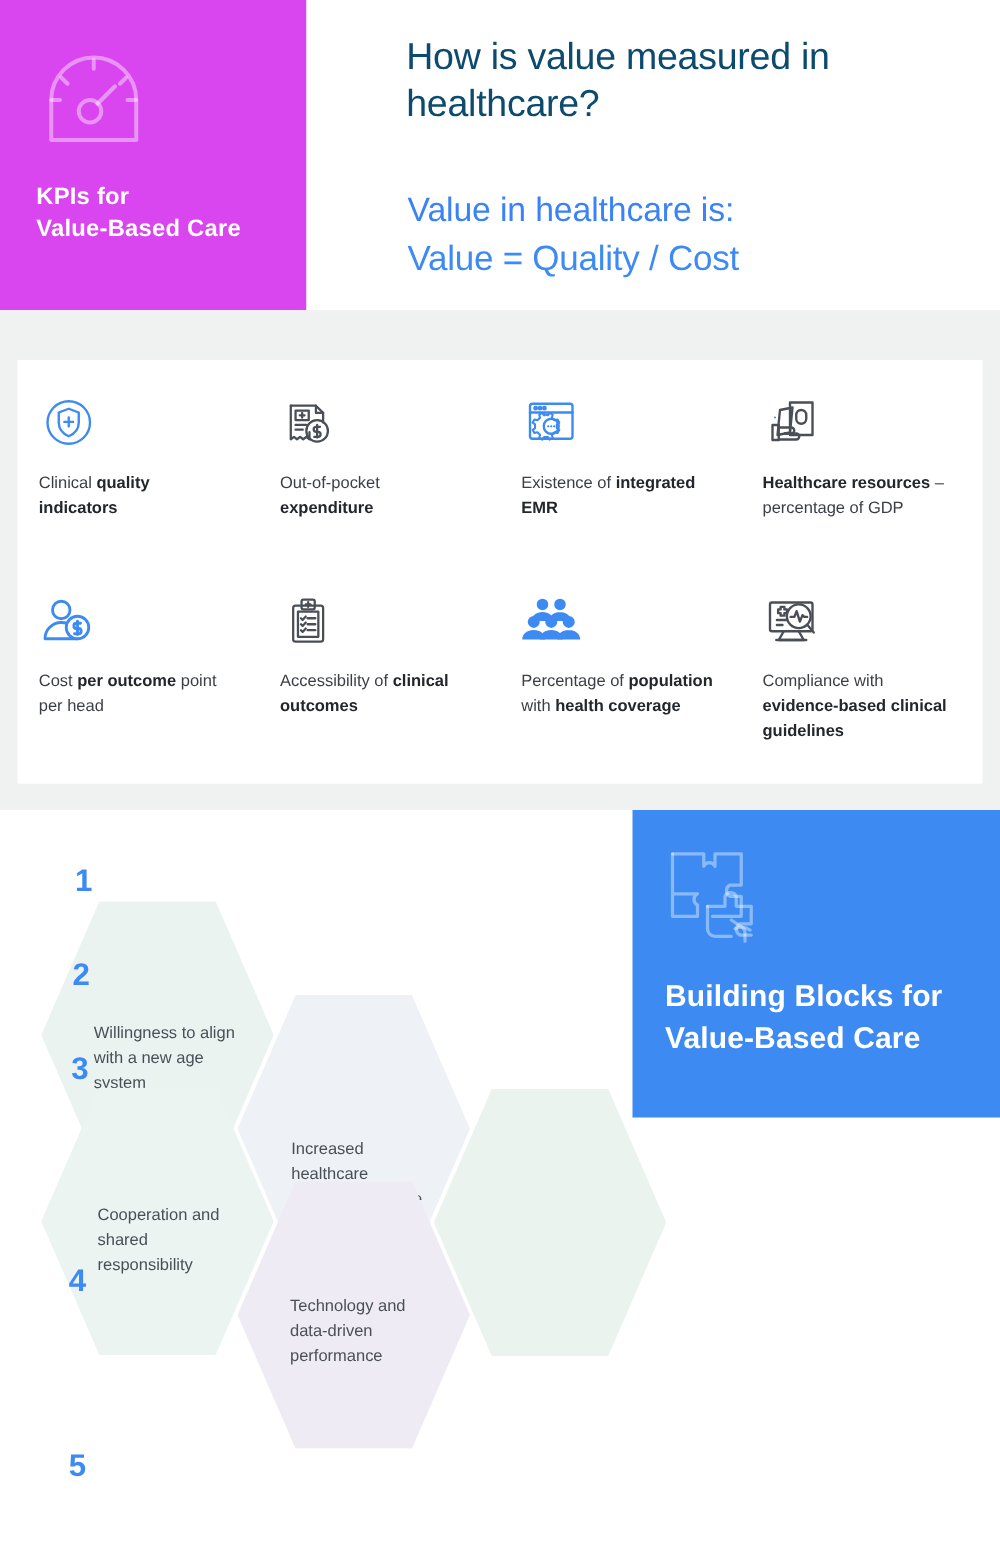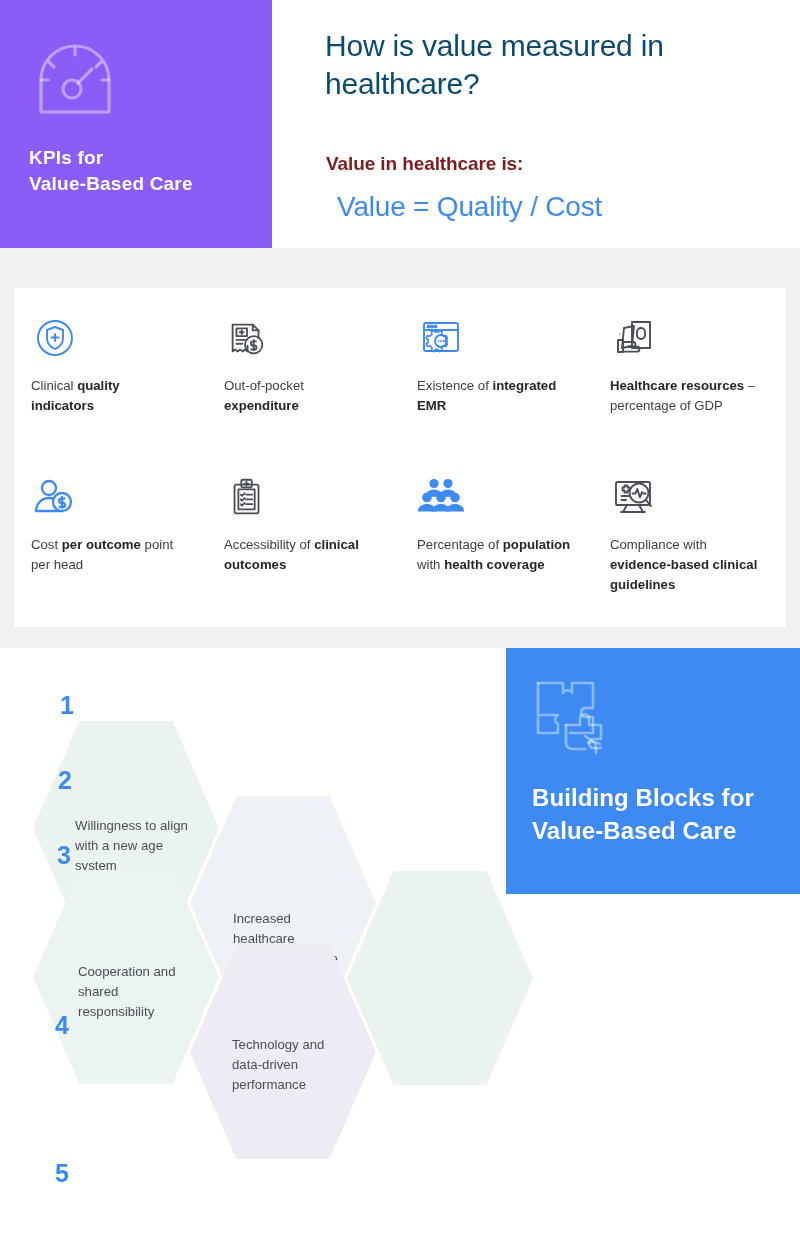--- a/index.html
+++ b/index.html
@@ -7,42 +7,42 @@
     width: 800px; height: 1236px;
     background: #ffffff;
     font-family: "Liberation Sans", sans-serif;
     -webkit-font-smoothing: antialiased;
   }
   .page { position: relative; width: 800px; height: 1236px; overflow: hidden; background:#fff; }
 
   
   .header { position: absolute; left: 0; top: 0; width: 800px; height: 248px; }
   .hdr-left {
-    position: absolute; left: 0; top: 0; width: 272px; height: 248px;
-    background: #8b5cf6;
+    position: absolute; left: 0; top: 0; width: 245px; height: 248px;
+    background: #d946ef;
   }
   .hdr-icon { position: absolute; left: 31px; top: 36px; width: 88px; height: 88px; }
   .hdr-left-title {
     position: absolute; left: 29px; top: 145px; width: 255px;
     color: #ffffff; font-size: 19px; font-weight: 700; line-height: 1.35;
     letter-spacing: .2px;
   }
   .hdr-right { position: absolute; left: 293px; top: 0; width: 507px; height: 248px; background:#fff; }
   .hdr-title {
     position: absolute; left: 32px; top: 27px; width: 460px;
     color: #0c4a6e; font-size: 30px; font-weight: 400; line-height: 1.28;
     letter-spacing: -.2px;
   }
   .hdr-sub {
     position: absolute; left: 33px; top: 152px;
-    color: #7f1d1d; font-size: 19px; font-weight: 700; line-height: 1.25;
+    color: #3b82f6; font-size: 27px; font-weight: 400; line-height: 1.25;
     letter-spacing: -.1px;
   }
   .hdr-formula {
-    position: absolute; left: 44px; top: 190px;
+    position: absolute; left: 33px; top: 190px;
     color: #3d8bf2; font-size: 28px; font-weight: 400; line-height: 1.2;
     letter-spacing: -.2px;
   }
 
   
   .kpi-band {
     position: absolute; left: 0; top: 248px; width: 800px; height: 400px;
     background: #f0f1f1;
   }
   .kpi-card {

